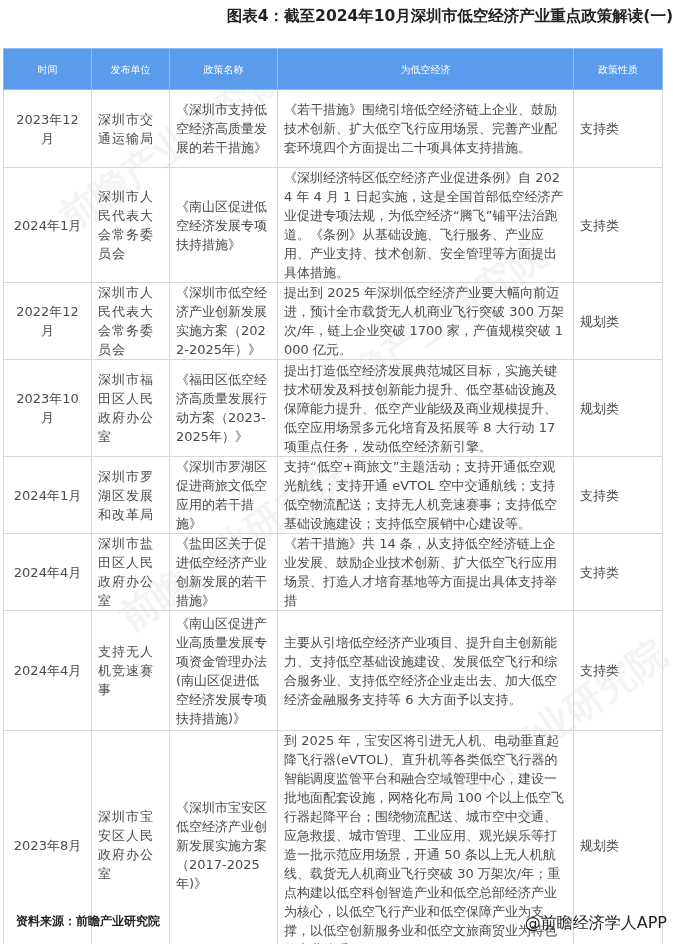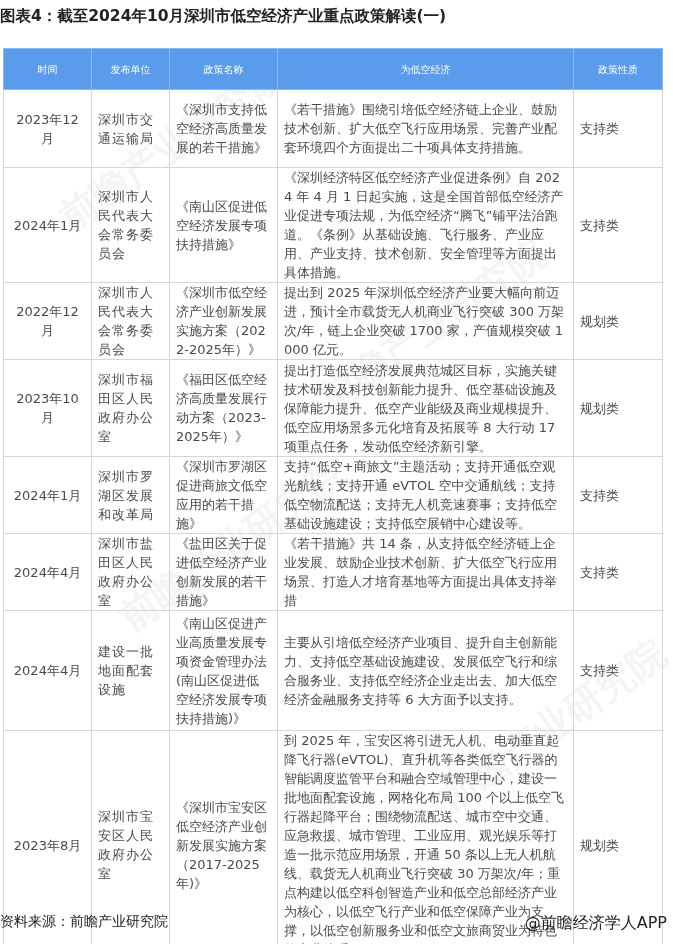--- a/index.html
+++ b/index.html
@@ -2,21 +2,21 @@
 <html><head>
 <meta charset="utf-8">
 <style>
   html, body { margin: 0; padding: 0; background: #ffffff; }
   body {
     width: 673px; height: 944px; position: relative; overflow: hidden;
     font-family: "DejaVu Sans", "Liberation Sans", sans-serif;
     color: #333333;
   }
   .title {
-    position: absolute; top: 6px; left: 0; width: 673px; text-align: left;
+    position: absolute; top: 6px; left: 0; width: 673px; text-align: right;
     font-size: 15.5px; font-weight: bold; color: #222222; letter-spacing: 0px;
   }
   table.policy {
     position: absolute; top: 48px; left: 3px; width: 659px;
     border-collapse: collapse; table-layout: fixed;
   }
   table.policy th, table.policy td {
     border: 1px solid #d6d6d6;
     font-size: 13px; line-height: 19px;
     vertical-align: middle;
@@ -28,21 +28,21 @@
     height: 40px; text-align: center; border-color: #8db9f0;
     font-size: 10px;
   }
   table.policy td { color: #4a4a4a; }
   td.c-time { text-align: center; }
   td.c-issuer { letter-spacing: 1px; margin-top: 31px; }
   td.c-name { }
   td.c-content { }
   td.c-nature { }
   .footer-left {
-    position: absolute; top: 913px; left: 0; font-size: 14px; color: #222;
+    position: absolute; top: 913px; left: 16px; font-size: 12px; color: #222; font-weight: bold;
   }
   .footer-right {
     position: absolute; top: 913px; right: 6px; font-size: 16px; color: #222;
   }
   .watermark {
     position: absolute; color: rgba(160,170,185,0.13); font-size: 38px; font-weight: bold;
     transform: rotate(-35deg); pointer-events: none; white-space: nowrap;
   }
 </style>
 </head>
@@ -110,21 +110,21 @@
     </tr>
     <tr style="height:76px">
       <td class="c-time">2024年4月</td>
       <td class="c-issuer">深圳市盐田区人民政府办公室</td>
       <td class="c-name">《盐田区关于促进低空经济产业创新发展的若干措施》</td>
       <td class="c-content">《若干措施》共 14 条，从支持低空经济链上企业发展、鼓励企业技术创新、扩大低空飞行应用场景、打造人才培育基地等方面提出具体支持举措</td>
       <td class="c-nature">支持类</td>
     </tr>
     <tr style="height:120px">
       <td class="c-time">2024年4月</td>
-      <td class="c-issuer">建设一批地面配套设施</td>
+      <td class="c-issuer">支持无人机竞速赛事</td>
       <td class="c-name">《南山区促进产业高质量发展专项资金管理办法(南山区促进低空经济发展专项扶持措施)》</td>
       <td class="c-content">主要从引培低空经济产业项目、提升自主创新能力、支持低空基础设施建设、发展低空飞行和综合服务业、支持低空经济企业走出去、加大低空经济金融服务支持等 6 大方面予以支持。</td>
       <td class="c-nature">支持类</td>
     </tr>
     <tr style="height:197px">
       <td class="c-time">2023年8月</td>
       <td class="c-issuer">深圳市宝安区人民政府办公室</td>
       <td class="c-name">《深圳市宝安区低空经济产业创新发展实施方案（2017-2025年)》</td>
       <td class="c-content">到 2025 年，宝安区将引进无人机、电动垂直起降飞行器(eVTOL)、直升机等各类低空飞行器的智能调度监管平台和融合空域管理中心，建设一批地面配套设施，网格化布局 100 个以上低空飞行器起降平台；围绕物流配送、城市空中交通、应急救援、城市管理、工业应用、观光娱乐等打造一批示范应用场景，开通 50 条以上无人机航线、载货无人机商业飞行突破 30 万架次/年；重点构建以低空科创智造产业和低空总部经济产业为核心，以低空飞行产业和低空保障产业为支撑，以低空创新服务业和低空文旅商贸业为特色的产业体系。</td>
       <td class="c-nature">规划类</td>

